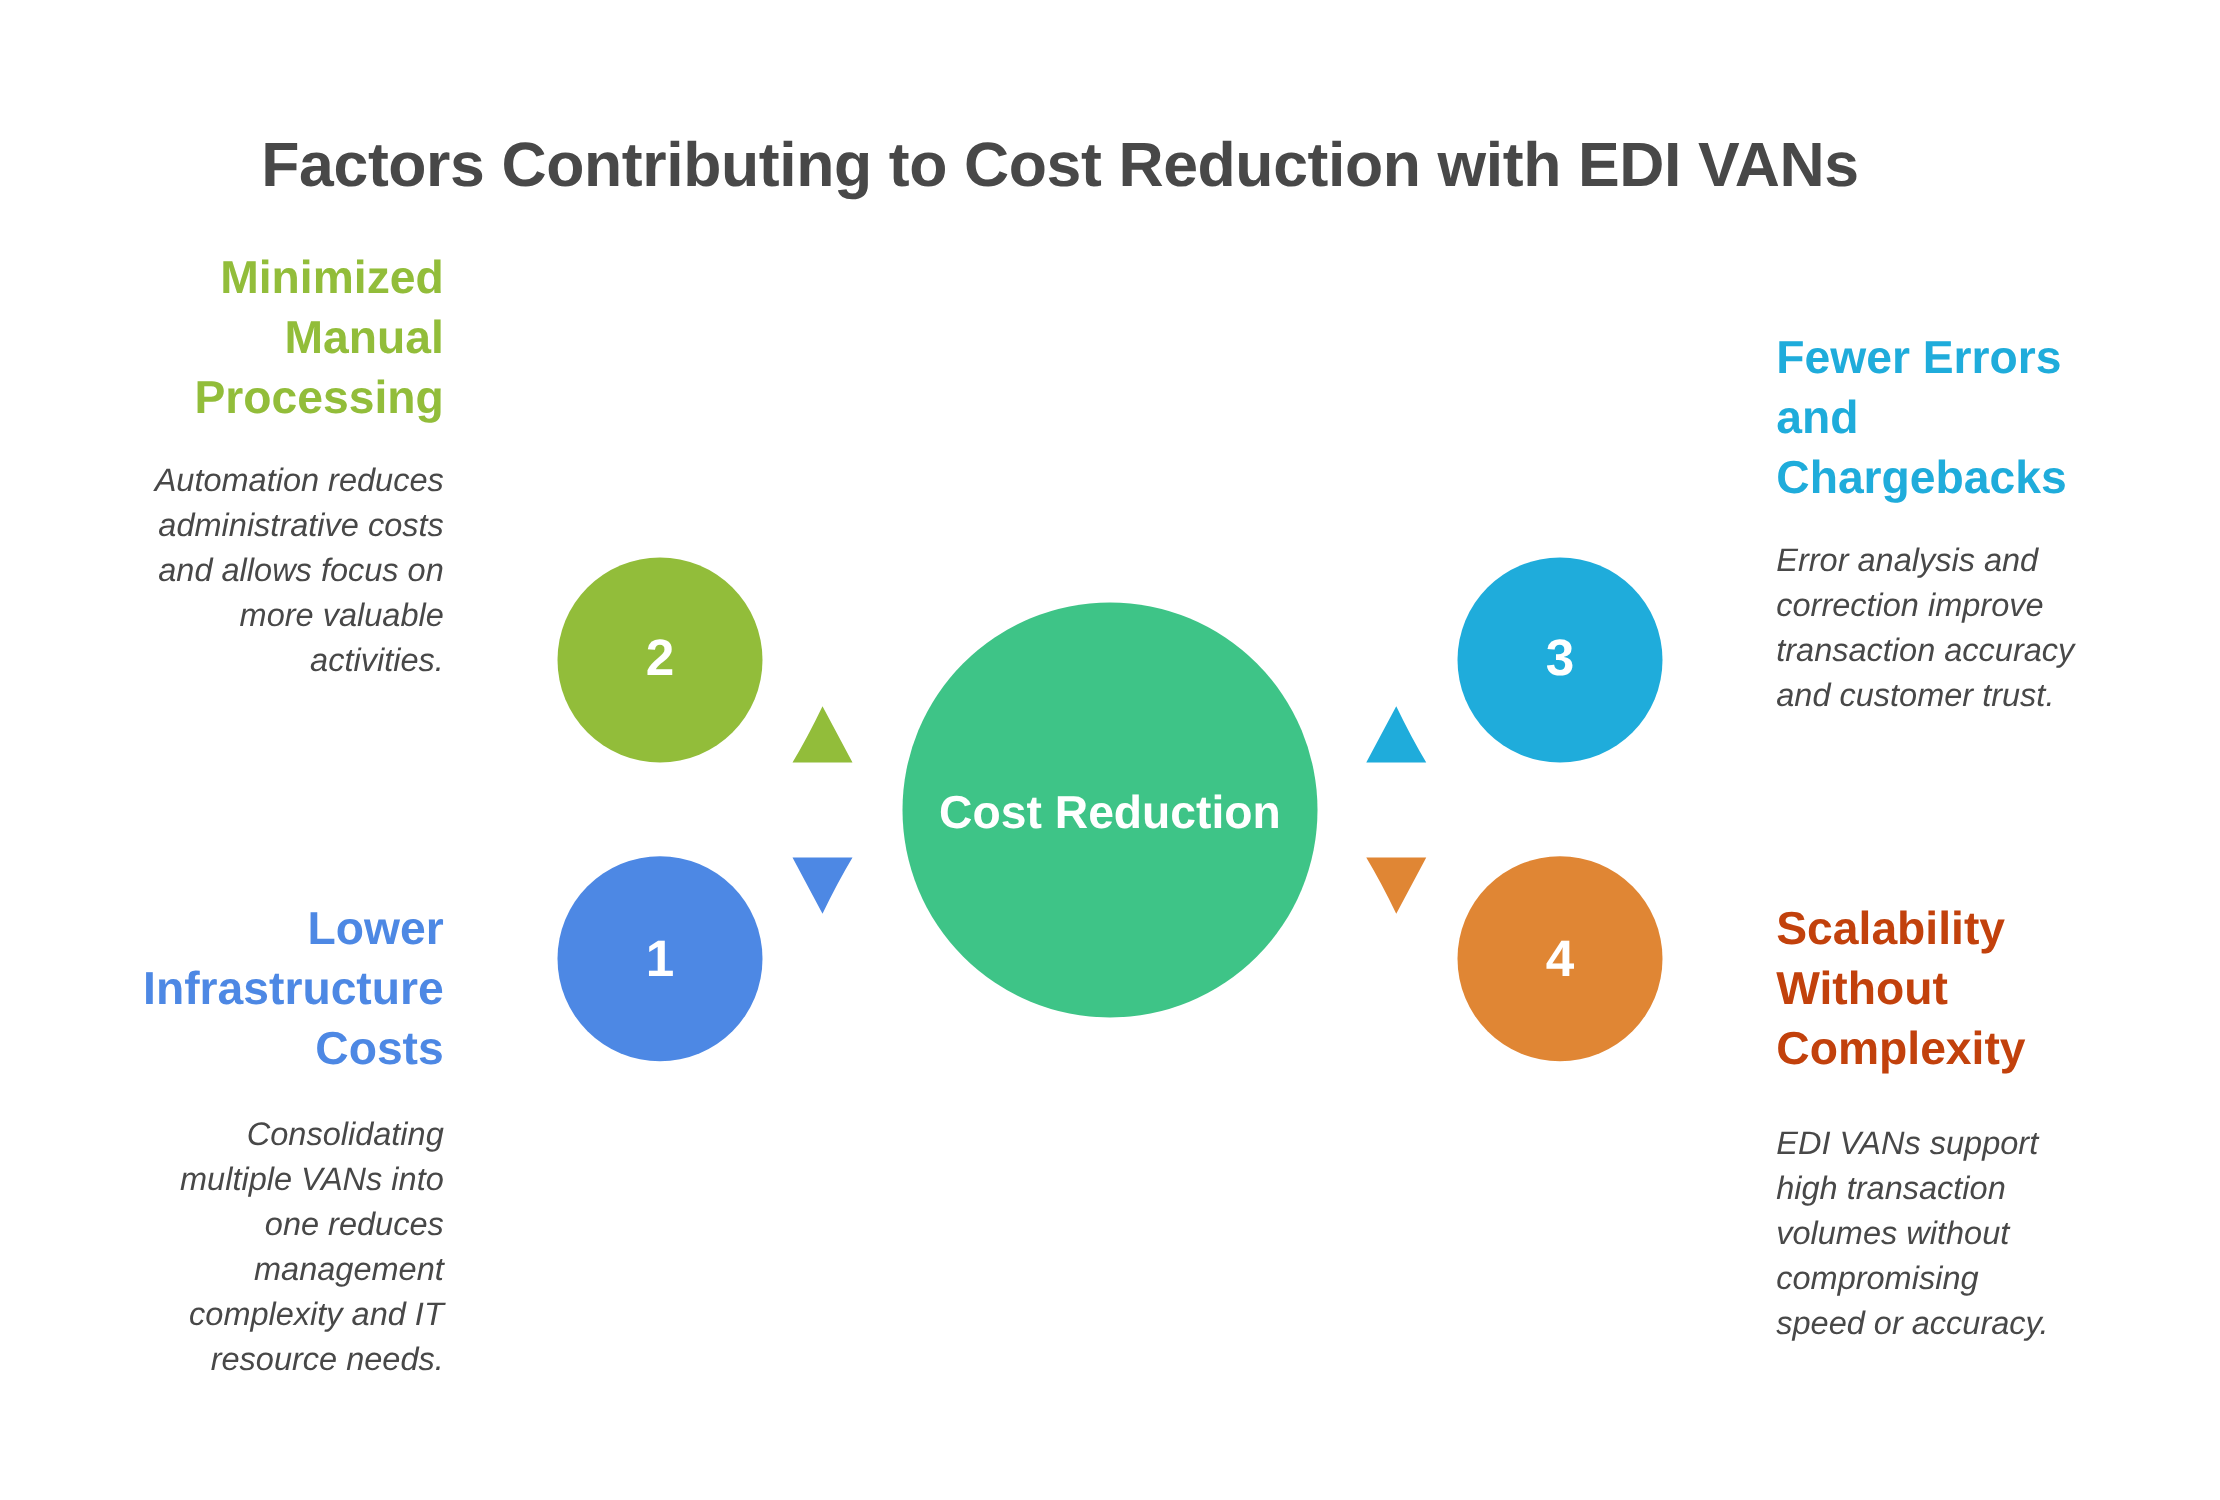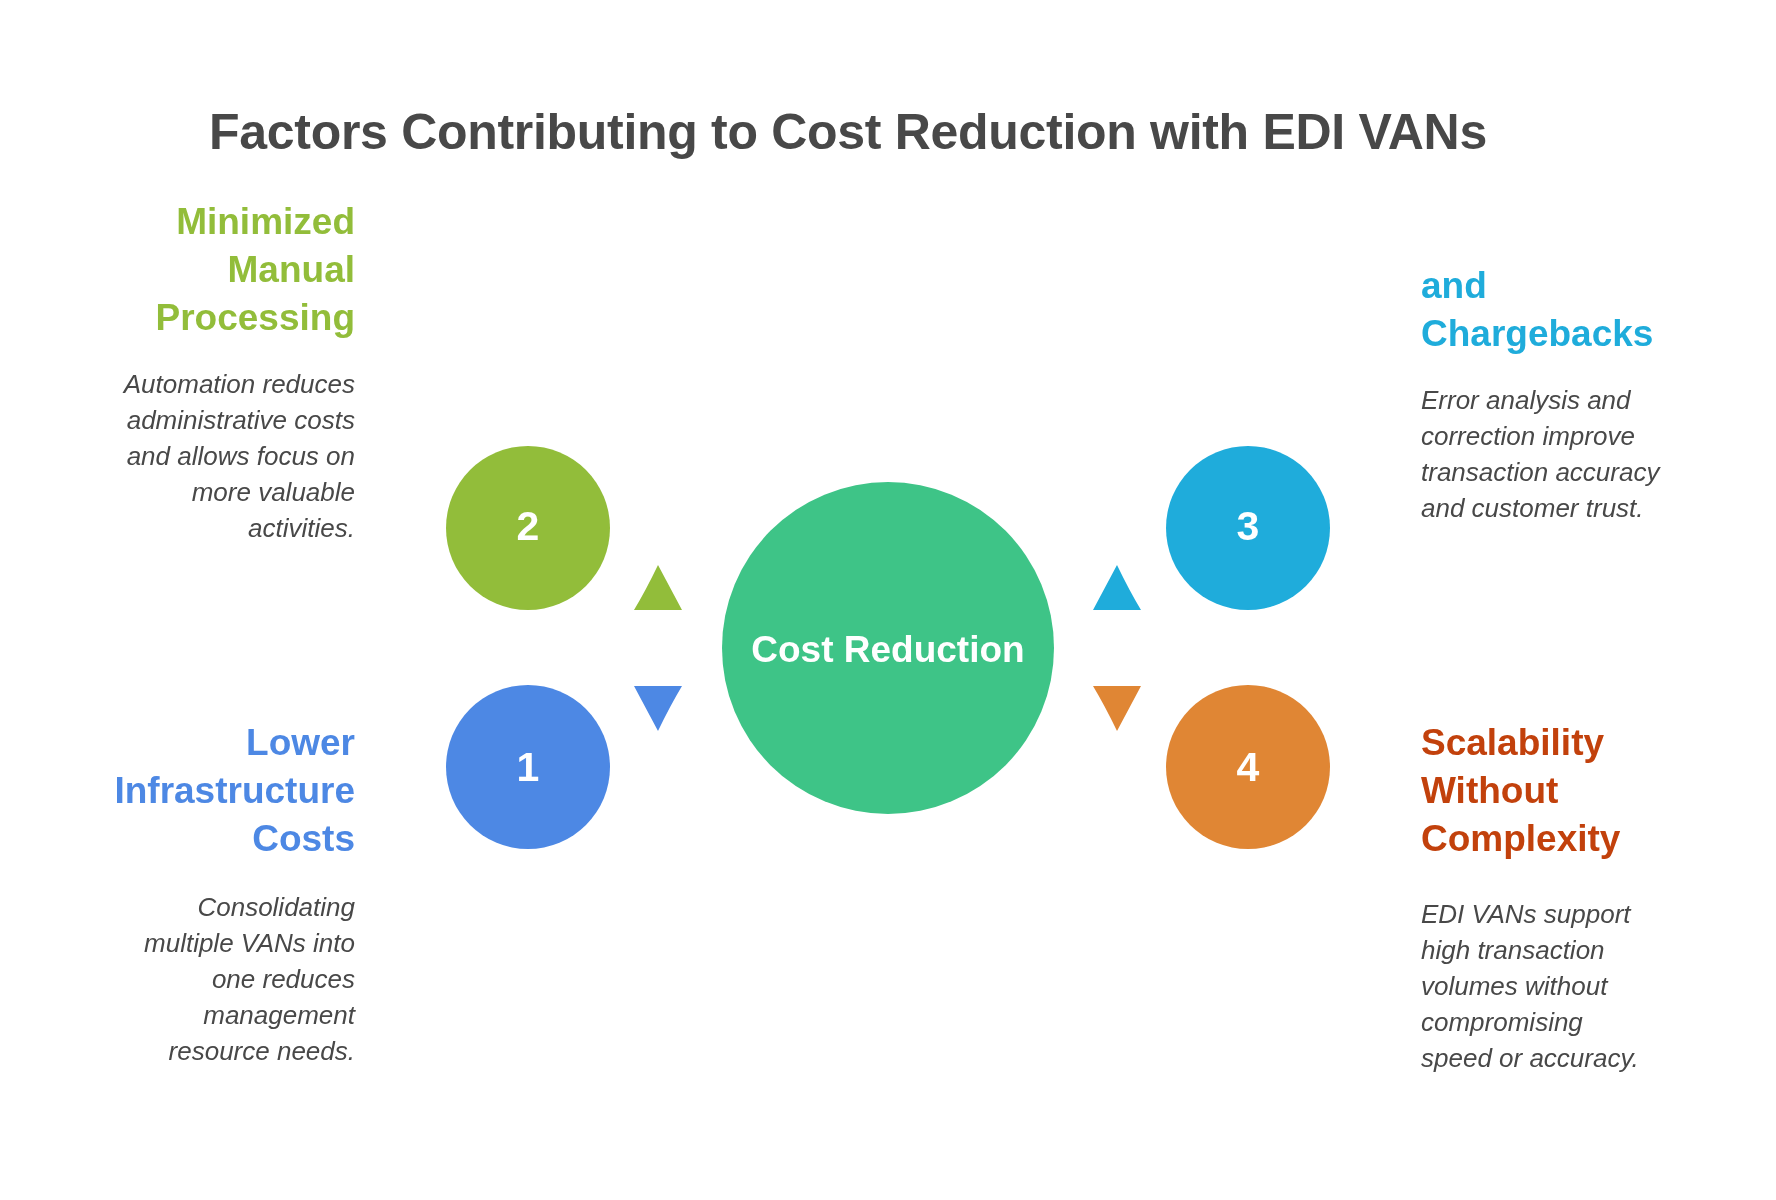--- a/index.html
+++ b/index.html
@@ -121,26 +121,28 @@
   <div class="heading" style="color: rgb(77, 136, 228);">
     <div>Lower</div>
     <div>Infrastructure</div>
     <div>Costs</div>
   </div>
   <div class="body-text" style="margin-top:26px;">
     <div>Consolidating</div>
     <div>multiple VANs into</div>
     <div>one reduces</div>
     <div>management</div>
+    <div>complexity and IT</div>
     <div>resource needs.</div>
   </div>
 </div>
 
 <div class="block right" style="top:262px;">
   <div class="heading" style="color: rgb(31, 172, 219);">
+    <div>Fewer Errors</div>
     <div>and</div>
     <div>Chargebacks</div>
   </div>
   <div class="body-text" style="margin-top:24px;">
     <div>Error analysis and</div>
     <div>correction improve</div>
     <div>transaction accuracy</div>
     <div>and customer trust.</div>
   </div>
 </div>

